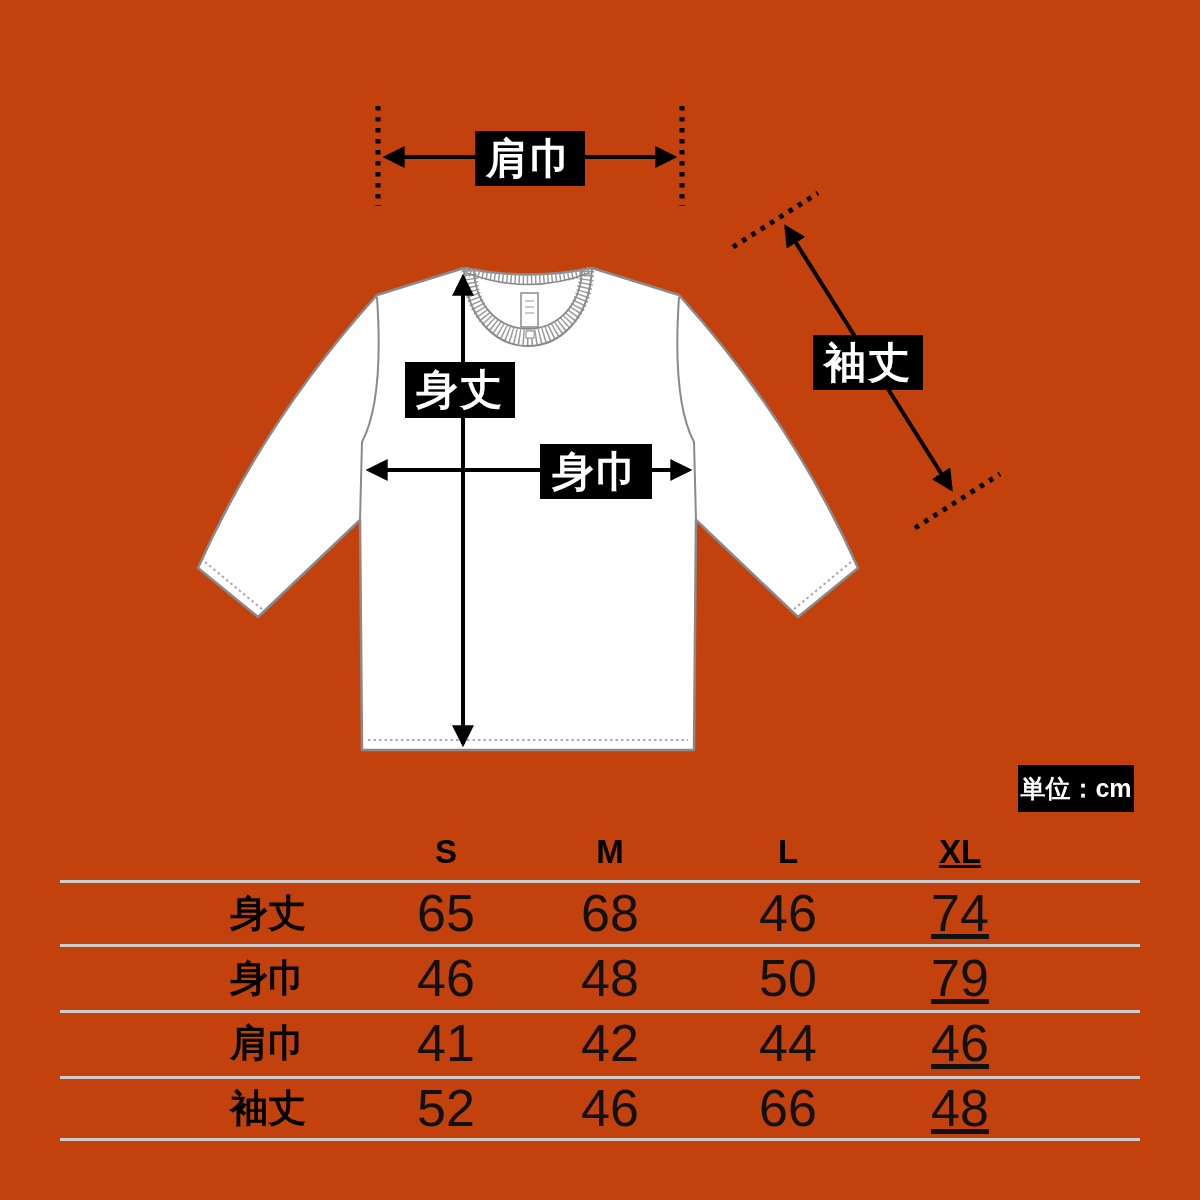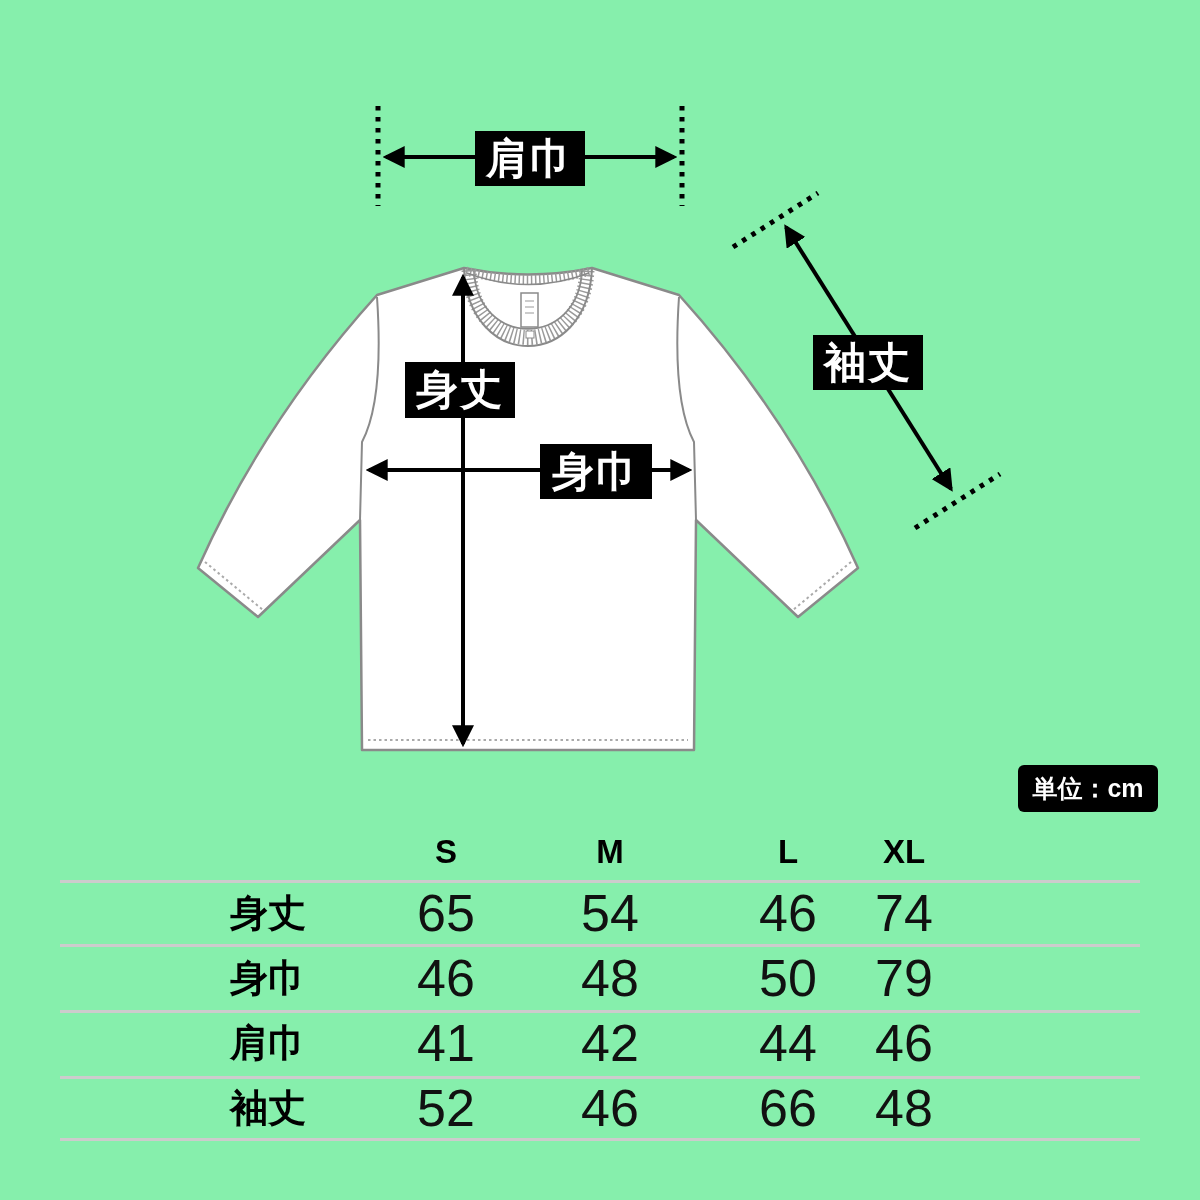--- a/index.html
+++ b/index.html
@@ -1,47 +1,47 @@
 <!DOCTYPE html>
 <html><head>
 <meta charset="utf-8">
 <style>
   html,body{margin:0;padding:0;background:#fff;}
   .stage{
-    position:relative;width:1200px;height:1200px;background:#86efac;overflow:hidden;
+    position:relative;width:1200px;height:1200px;background:#c2410c;overflow:hidden;
     font-family:"Liberation Sans","DejaVu Sans",sans-serif;
   }
   .stage svg{position:absolute;left:0;top:0;}
   .tag-label{
     position:absolute;background:#000;color:#fff;
     display:flex;align-items:center;justify-content:center;
     font-size:42px;font-weight:bold;letter-spacing:2px;line-height:1;
     user-select:none;
   }
   .unit-badge{
-    position:absolute;left:1018px;top:765px;width:140px;height:47px;
+    position:absolute;left:1018px;top:765px;width:116px;height:47px;
     background:#000;color:#fff;display:flex;align-items:center;justify-content:center;
-    font-size:25px;font-weight:bold;letter-spacing:0;border-radius:6px;
+    font-size:25px;font-weight:bold;letter-spacing:0;
   }
   .lbl-shoulder{left:475px;top:131px;width:110px;height:55px;}
   .lbl-bodylen {left:405px;top:362px;width:110px;height:56px;}
   .lbl-bodywid {left:540px;top:444px;width:112px;height:55px;}
   .lbl-sleeve  {left:813px;top:335px;width:110px;height:55px;}
 
   .hline{position:absolute;left:60px;width:1080px;height:3px;background:#cccccc;}
   .ly0{top:880px;} .ly1{top:944px;} .ly2{top:1010px;} .ly3{top:1076px;} .ly4{top:1138px;}
 
   .cell{
     position:absolute;transform:translate(-50%,-50%);
     white-space:nowrap;color:#111;
   }
   .cell.head{font-size:33px;font-weight:bold;color:#000;}
   .cell.rowlabel{font-size:38px;font-weight:bold;color:#000;}
   .cell.val{font-size:52px;font-weight:normal;}
-  .c0{left:268px;} .c1{left:446px;} .c2{left:610px;} .c3{left:788px;} .c4{left:904px;}
+  .c0{left:268px;} .c1{left:446px;} .c2{left:610px;} .c3{left:788px;} .c4{left:960px;text-decoration:underline;}
   .hrow{top:852px;} .r0{top:913px;} .r1{top:978px;} .r2{top:1043px;} .r3{top:1108px;}
 </style>
 </head>
 <body>
 
 <div class="stage">
 
   <svg width="1200" height="1200" viewBox="0 0 1200 1200">
     <defs>
       <marker id="ah" viewBox="0 0 10 10" refX="8.5" refY="5" markerWidth="5.5" markerHeight="5.5" orient="auto-start-reverse">
@@ -97,21 +97,21 @@
     <div class="hline ly3"></div>
     <div class="hline ly4"></div>
 
     <div class="cell head hrow c1">S</div>
     <div class="cell head hrow c2">M</div>
     <div class="cell head hrow c3">L</div>
     <div class="cell head hrow c4">XL</div>
 
     <div class="cell rowlabel r0 c0">身丈</div>
     <div class="cell val r0 c1">65</div>
-    <div class="cell val r0 c2">54</div>
+    <div class="cell val r0 c2">68</div>
     <div class="cell val r0 c3">46</div>
     <div class="cell val r0 c4">74</div>
 
     <div class="cell rowlabel r1 c0">身巾</div>
     <div class="cell val r1 c1">46</div>
     <div class="cell val r1 c2">48</div>
     <div class="cell val r1 c3">50</div>
     <div class="cell val r1 c4">79</div>
 
     <div class="cell rowlabel r2 c0">肩巾</div>

